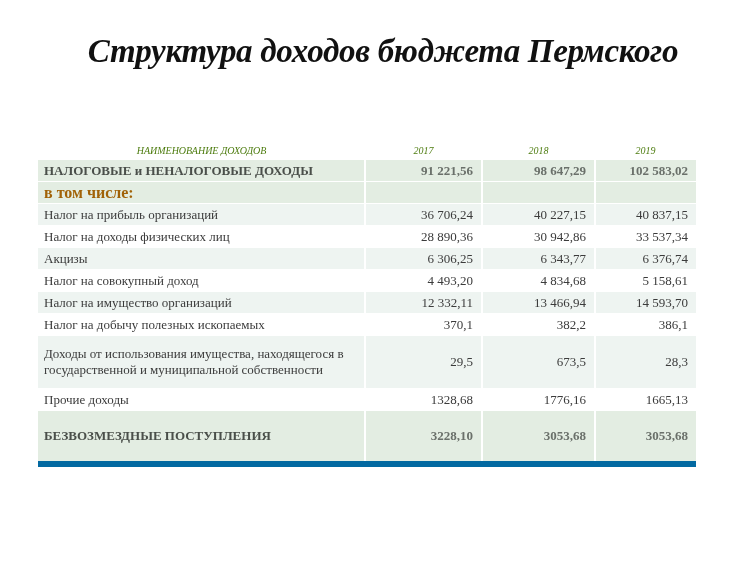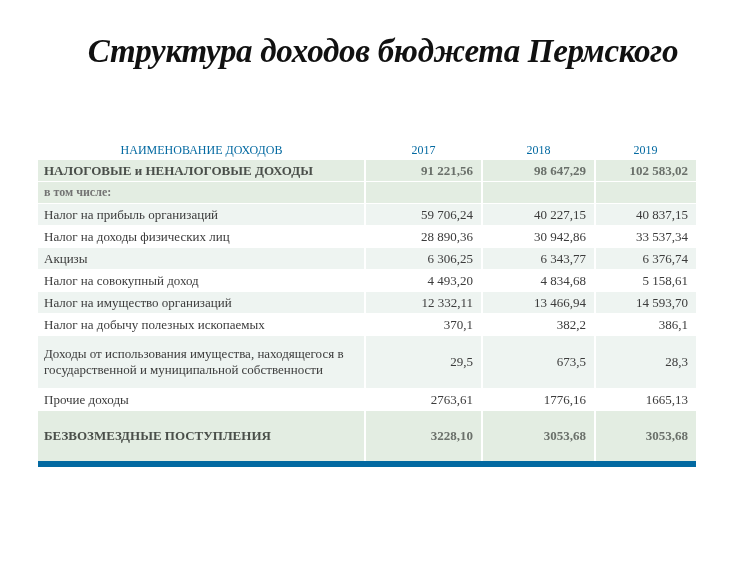--- a/index.html
+++ b/index.html
@@ -41,25 +41,26 @@
       font-family: "Liberation Serif", serif;
       font-size: 13px;
     }
     table.budget col.c-name { width: 327px; }
     table.budget col.c-y1 { width: 117px; }
     table.budget col.c-y2 { width: 113px; }
     table.budget col.c-y3 { width: 101px; }
 
     table.budget th {
       font-weight: normal;
-      color: #0369a1;
+      color: #4d7c0f;
       height: 20px;
       padding: 0 6px;
       background: #ffffff;
-      font-size: 12px;
+      font-size: 10px;
+      font-style: italic;
     }
     table.budget th.name-h { text-align: center; }
     table.budget th.year-h { text-align: center; }
 
     table.budget td {
       padding: 0 6px;
       height: 21px;
       border-right: 2px solid #ffffff;
       border-bottom: 1px solid #ffffff;
       color: #3b3b3b;
@@ -70,22 +71,22 @@
 
     tr.hl td {
       background: #e3ede2;
       font-weight: bold;
       color: #4a4f4a;
     }
     tr.hl td.num { color: #6a706a; }
     tr.sub td {
       background: #e3ede2;
       font-weight: bold;
-      color: #737373;
-      font-size: 12px;
+      color: #a16207;
+      font-size: 16px;
     }
     tr.odd td { background: #eef4f1; }
     tr.even td { background: #ffffff; }
     tr.multi td { height: 52px; white-space: normal; line-height: 16px; }
     tr.multi td.name { white-space: normal; margin-top: 16px; }
     tr.total td {
       height: 50px;
       background: #e3ede2;
       font-weight: bold;
       color: #4a4f4a;
@@ -123,21 +124,21 @@
       <td class="num">102 583,02</td>
     </tr>
     <tr class="sub">
       <td class="name">в том числе:</td>
       <td class="num"></td>
       <td class="num"></td>
       <td class="num"></td>
     </tr>
     <tr class="odd">
       <td class="name">Налог на прибыль организаций</td>
-      <td class="num">59 706,24</td>
+      <td class="num">36 706,24</td>
       <td class="num">40 227,15</td>
       <td class="num">40 837,15</td>
     </tr>
     <tr class="even">
       <td class="name">Налог на доходы физических лиц</td>
       <td class="num">28 890,36</td>
       <td class="num">30 942,86</td>
       <td class="num">33 537,34</td>
     </tr>
     <tr class="odd">
@@ -165,21 +166,21 @@
       <td class="num">386,1</td>
     </tr>
     <tr class="odd multi">
       <td class="name">Доходы от использования имущества, находящегося в государственной и муниципальной собственности</td>
       <td class="num">29,5</td>
       <td class="num">673,5</td>
       <td class="num">28,3</td>
     </tr>
     <tr class="even">
       <td class="name">Прочие доходы</td>
-      <td class="num">2763,61</td>
+      <td class="num">1328,68</td>
       <td class="num">1776,16</td>
       <td class="num">1665,13</td>
     </tr>
     <tr class="total">
       <td class="name">БЕЗВОЗМЕЗДНЫЕ ПОСТУПЛЕНИЯ</td>
       <td class="num">3228,10</td>
       <td class="num">3053,68</td>
       <td class="num">3053,68</td>
     </tr>
   </tbody>

